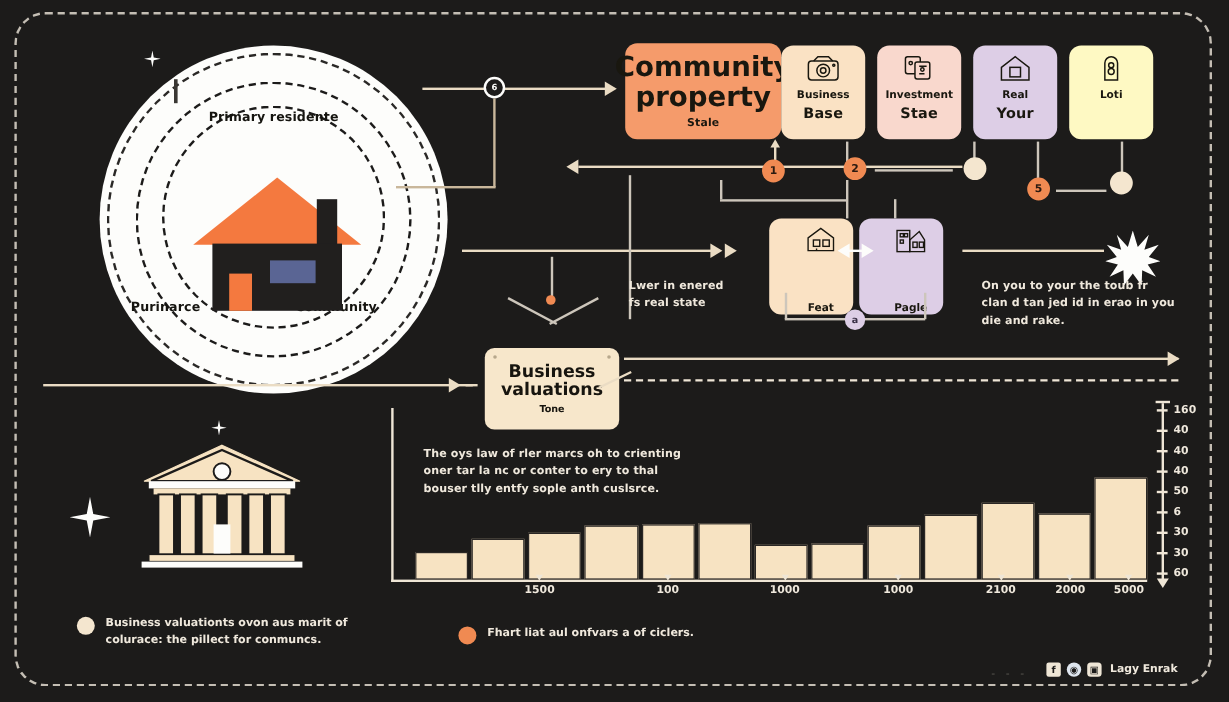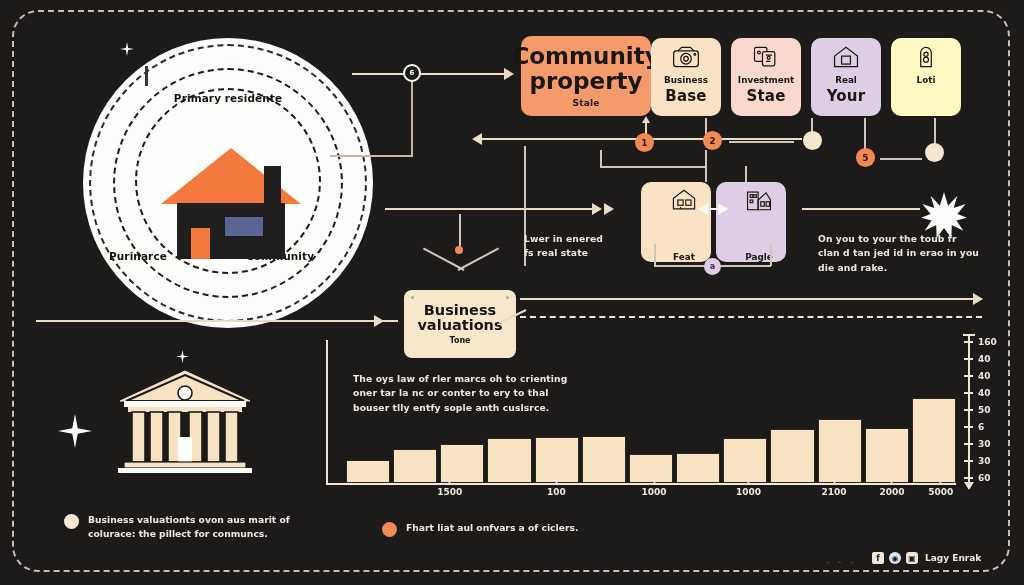--- a/index.html
+++ b/index.html
@@ -47,21 +47,21 @@
   .card{position:absolute;border-radius:10px;box-sizing:border-box;
         display:flex;flex-direction:column;align-items:center;justify-content:center;
         color:#19170f;text-align:center;}
   .card .c-title{font-weight:700;line-height:1.08;}
   .card .c-sub{font-size:8.5px;font-weight:700;margin-top:4px;letter-spacing:.2px;}
   .card.hero{left:521px;top:36px;width:130px;height:80px;background:#f59b6b;}
   .card.hero .c-title{font-size:23px;}
   .card.hero .c-sub{font-size:9px;}
   .card.small{width:70px;height:78px;padding-top:6px;justify-content:flex-start;}
   .card.small .c-title{font-size:8.8px;margin-top:6px;}
-  .card.small .c-sub{font-size:15px;margin-top:1px;font-weight:700;}
+  .card.small .c-sub{font-size:12px;margin-top:1px;font-weight:700;}
   .card.k1{left:651px;top:38px;background:#fae2c4;}
   .card.k2{left:731px;top:38px;background:#f9d8cd;}
   .card.k3{left:811px;top:38px;background:#ddcee6;}
   .card.k4{left:891px;top:38px;background:#fef9c3;}
   .ico{width:30px;height:26px;}
   .ico svg{width:100%;height:100%;display:block;}
 
   
   .card.mid{width:70px;height:80px;padding-top:5px;justify-content:space-between;padding-left:16px;}
   .card.mid .c-title{font-size:8.8px;margin-top:5px;}

